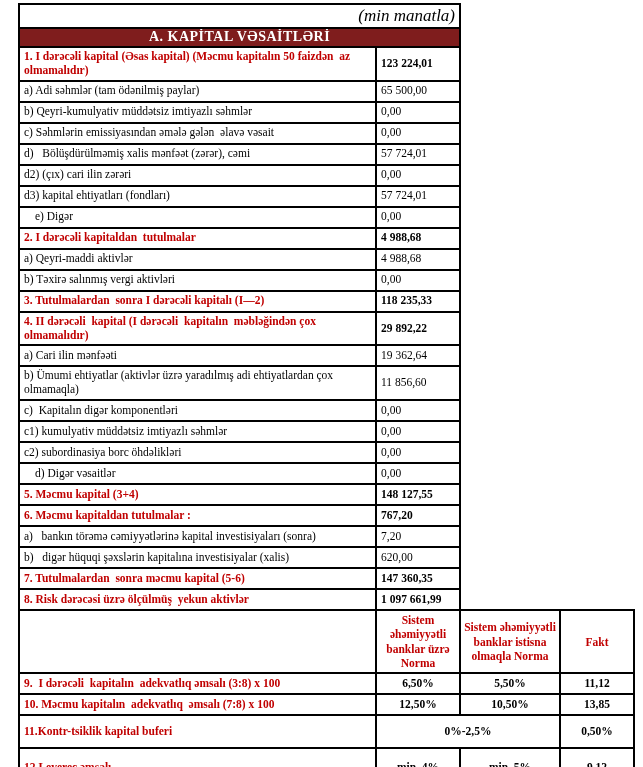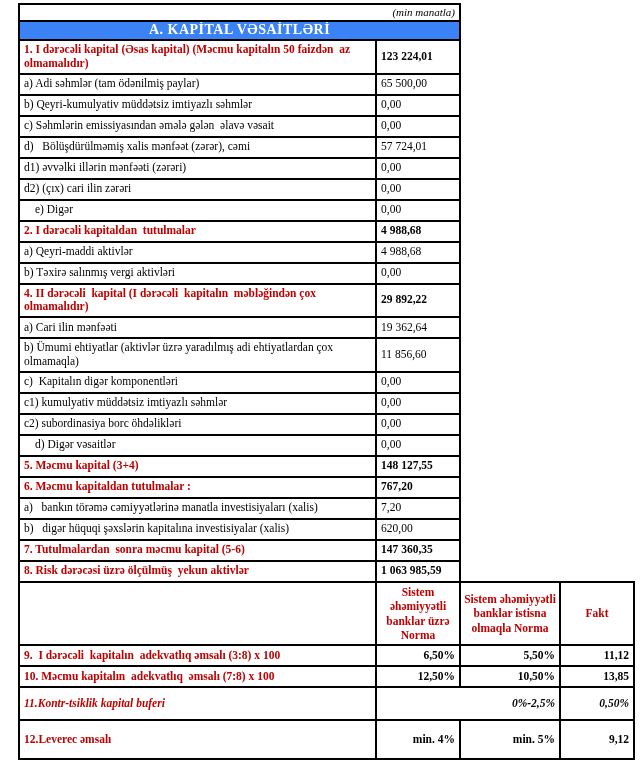--- a/index.html
+++ b/index.html
@@ -20,27 +20,27 @@
     line-height:1.2;
     padding:2px 4px;
     vertical-align:middle;
     overflow:hidden;
   }
   td.ghost{border:none;background:transparent;}
   
   td.unit-cell{
     font-style:italic;
     text-align:right;
-    font-size:11px;
+    font-size:17px;
     height:12px;
     padding:1px 4px;
   }
   
   td.banner-cell{
-    background:#3b82f6;
+    background:#7f1d1d;
     color:#ffffff;
     font-weight:bold;
     text-align:center;
     font-size:14px;
     letter-spacing:.5px;
     padding:0 4px;
     height:14px;
   }
   
   td.label{
@@ -59,25 +59,25 @@
   tr.hdr td{
     color:#c00000;
     font-weight:bold;
     text-align:center;
     vertical-align:middle;
     height:50px;
     line-height:1.25;
     padding:2px 3px;
   }
   td.cval{
-    text-align:right;
+    text-align:center;
     font-weight:bold;
     margin-left:25px;
   }
-  tr.r11 td{height:27px;font-style:italic;}
+  tr.r11 td{height:27px;}
   tr.r12 td{height:33px;}
 </style>
 </head>
 <body>
 
 <div class="sheet">
   <table>
     <colgroup>
       <col style="width:357px">
         <col style="width:84px">
@@ -115,27 +115,27 @@
       <td class="label">c) Səhmlərin emissiyasından əmələ gələn  əlavə vəsait</td>
       <td class="val">0,00</td>
       <td colspan="2" class="ghost"></td>
     </tr>
     <tr>
       <td class="label">d)   Bölüşdürülməmiş xalis mənfəət (zərər), cəmi</td>
       <td class="val">57 724,01</td>
       <td colspan="2" class="ghost"></td>
     </tr>
     <tr>
-      <td class="label">d1) əvvəlki illərin mənfəəti (zərəri)</td>
-      <td class="val">0,00</td>
-      <td colspan="2" class="ghost"></td>
-    </tr>
-    <tr>
       <td class="label">d2) (çıx) cari ilin zərəri</td>
       <td class="val">0,00</td>
+      <td colspan="2" class="ghost"></td>
+    </tr>
+    <tr>
+      <td class="label">d3) kapital ehtiyatları (fondları)</td>
+      <td class="val">57 724,01</td>
       <td colspan="2" class="ghost"></td>
     </tr>
     <tr class="indent">
       <td class="label">e) Digər</td>
       <td class="val">0,00</td>
       <td colspan="2" class="ghost"></td>
     </tr>
     <tr class="num">
       <td class="label">2. I dərəcəli kapitaldan  tutulmalar</td>
       <td class="val">4 988,68</td>
@@ -145,20 +145,25 @@
       <td class="label">a) Qeyri-maddi aktivlər</td>
       <td class="val">4 988,68</td>
       <td colspan="2" class="ghost"></td>
     </tr>
     <tr>
       <td class="label">b) Təxirə salınmış vergi aktivləri</td>
       <td class="val">0,00</td>
       <td colspan="2" class="ghost"></td>
     </tr>
     <tr class="num">
+      <td class="label">3. Tutulmalardan  sonra I dərəcəli kapitalı (I—2)</td>
+      <td class="val">118 235,33</td>
+      <td colspan="2" class="ghost"></td>
+    </tr>
+    <tr class="num">
       <td class="label">4. II dərəcəli  kapital (I dərəcəli  kapitalın  məbləğindən çox olmamalıdır)</td>
       <td class="val">29 892,22</td>
       <td colspan="2" class="ghost"></td>
     </tr>
     <tr>
       <td class="label">a) Cari ilin mənfəəti</td>
       <td class="val">19 362,64</td>
       <td colspan="2" class="ghost"></td>
     </tr>
     <tr>
@@ -190,37 +195,37 @@
       <td class="label">5. Məcmu kapital (3+4)</td>
       <td class="val">148 127,55</td>
       <td colspan="2" class="ghost"></td>
     </tr>
     <tr class="num">
       <td class="label">6. Məcmu kapitaldan tutulmalar :</td>
       <td class="val">767,20</td>
       <td colspan="2" class="ghost"></td>
     </tr>
     <tr>
-      <td class="label">a)   bankın törəmə cəmiyyətlərinə manatla investisiyaları (xalis)</td>
+      <td class="label">a)   bankın törəmə cəmiyyətlərinə kapital investisiyaları (sonra)</td>
       <td class="val">7,20</td>
       <td colspan="2" class="ghost"></td>
     </tr>
     <tr>
       <td class="label">b)   digər hüquqi şəxslərin kapitalına investisiyalar (xalis)</td>
       <td class="val">620,00</td>
       <td colspan="2" class="ghost"></td>
     </tr>
     <tr class="num">
       <td class="label">7. Tutulmalardan  sonra məcmu kapital (5-6)</td>
       <td class="val">147 360,35</td>
       <td colspan="2" class="ghost"></td>
     </tr>
     <tr class="num">
       <td class="label">8. Risk dərəcəsi üzrə ölçülmüş  yekun aktivlər</td>
-      <td class="val">1 063 985,59</td>
+      <td class="val">1 097 661,99</td>
       <td colspan="2" class="ghost"></td>
     </tr>
 
     <tr class="hdr">
       <td></td>
       <td>Sistem əhəmiyyətli banklar üzrə Norma</td>
       <td>Sistem əhəmiyyətli banklar istisna olmaqla Norma</td>
       <td>Fakt</td>
     </tr>
 

